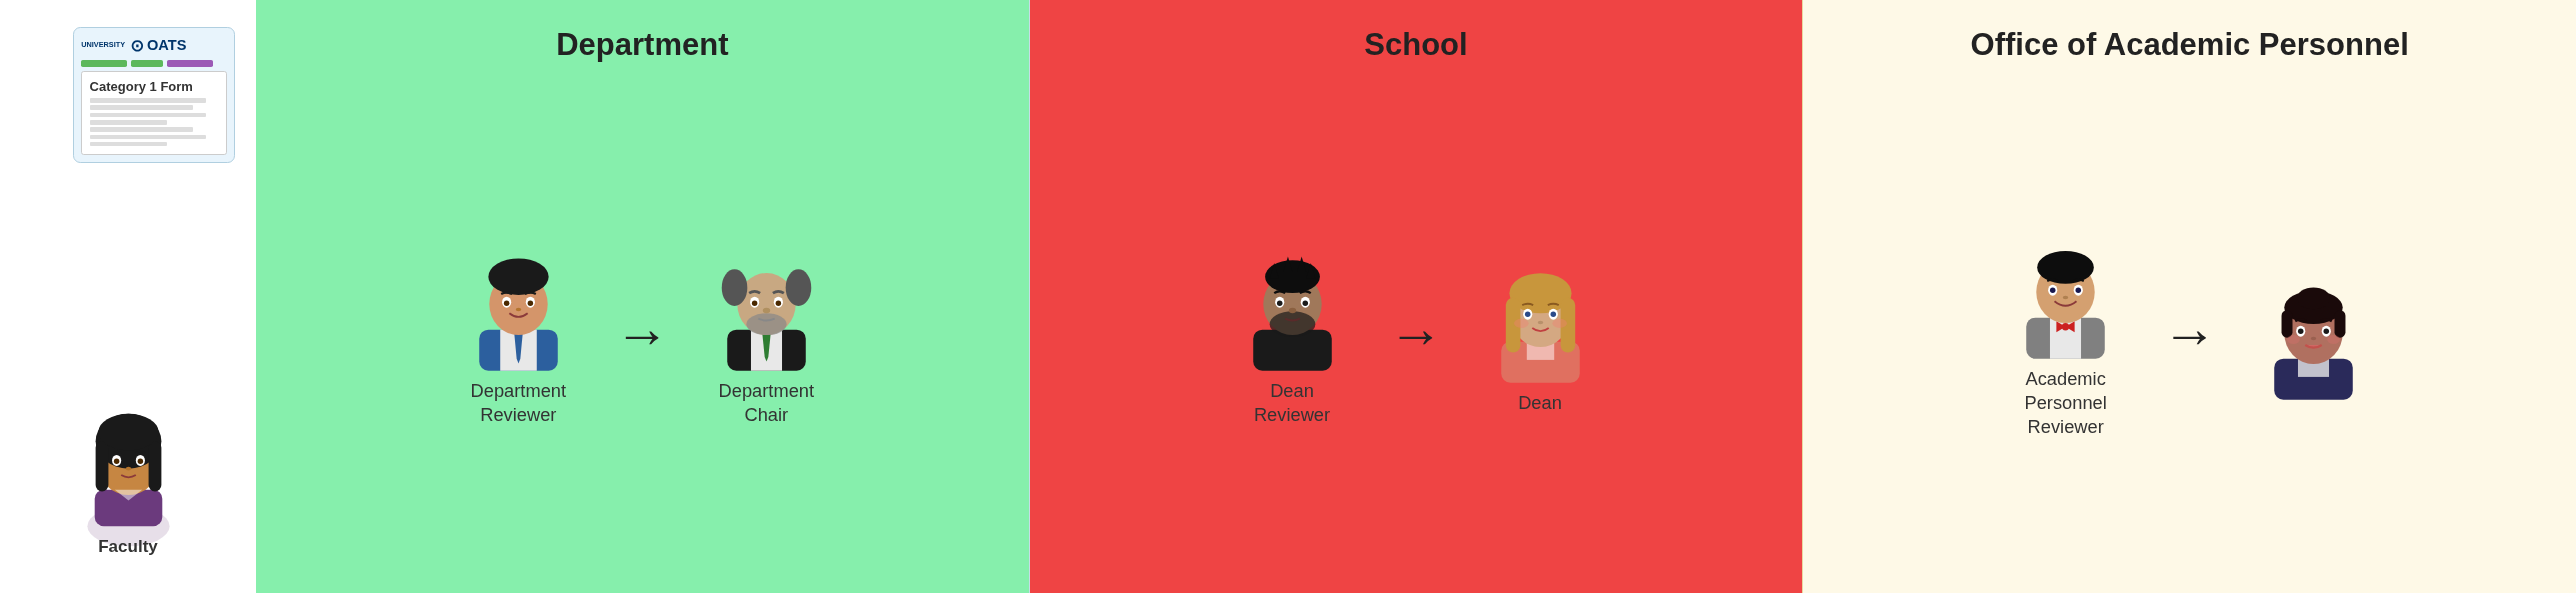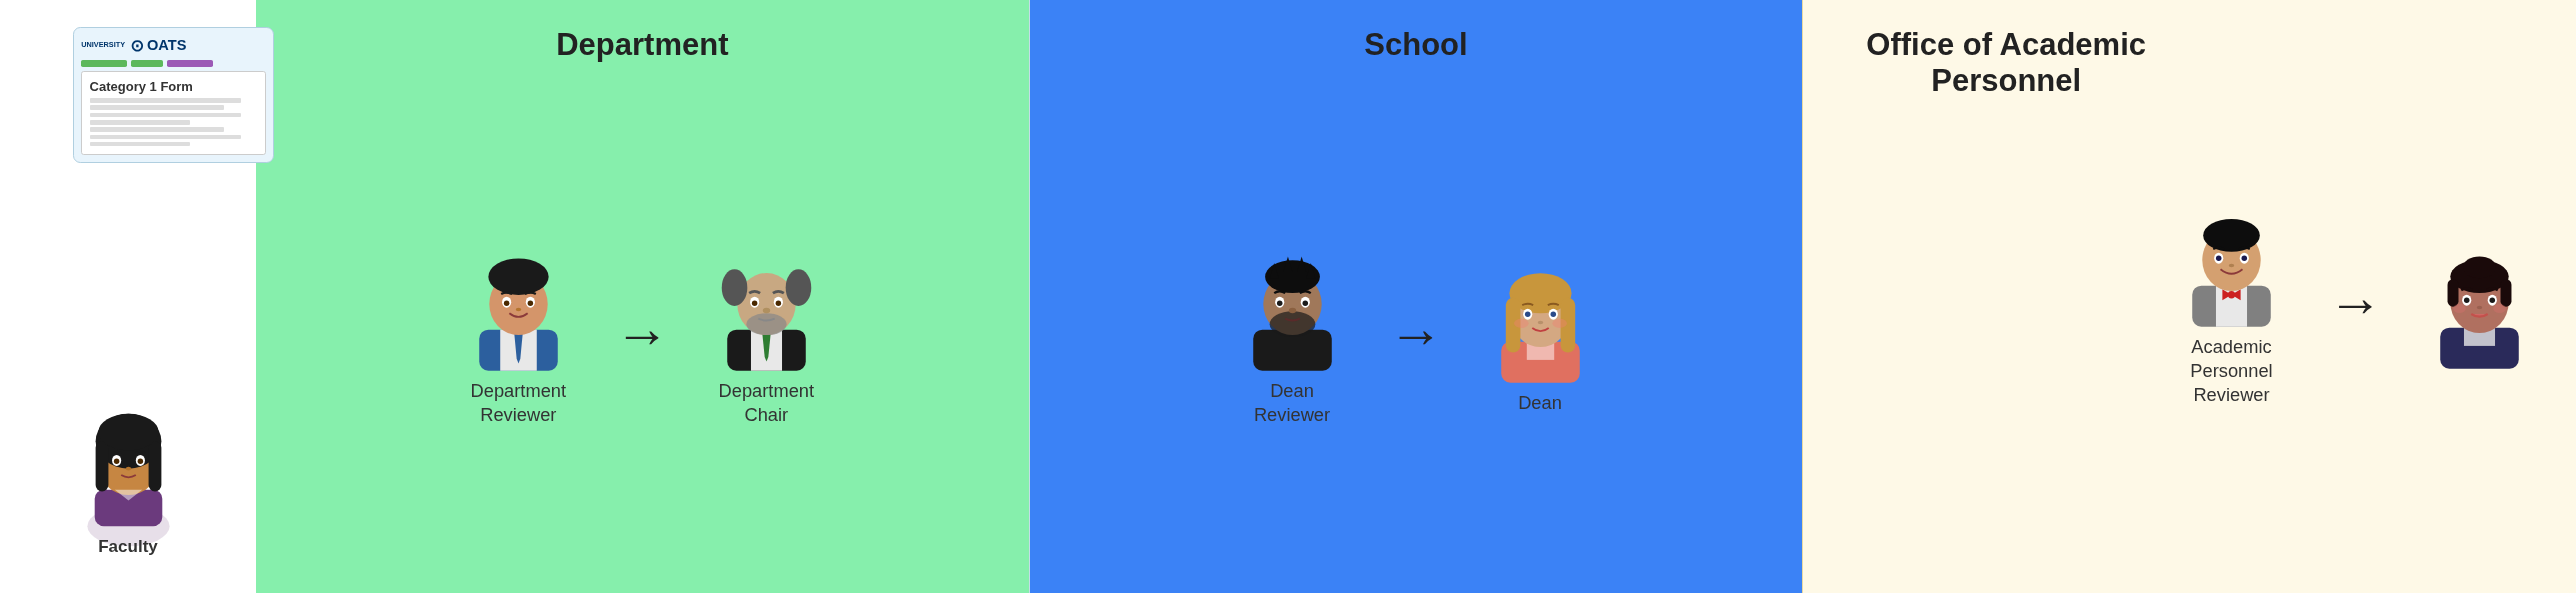--- a/index.html
+++ b/index.html
@@ -30,21 +30,21 @@
       background: #fff;
       min-width: 256px;
       position: relative;
     }
 
     
     .uc-card {
       position: absolute;
       top: 27.4px;
       left: 73px;
-      width: 201px;
+      width: 162px;
       background: #e8f4fc;
       border: 1.8px solid #b0cfe0;
       border-radius: 7.3px;
       padding: 7.3px;
       z-index: 2;
     }
 
     .uc-card-header {
       display: flex;
       align-items: center;
@@ -153,34 +153,35 @@
 
     .arrow-right {
       font-size: 55px;
       color: #222;
       font-weight: bold;
       line-height: 1;
     }
 
     
     .school-panel {
-      background: #3b82f6;
+      background: #ef4444;
       flex: 1;
       display: flex;
       flex-direction: column;
       padding: 27.4px 37px;
       min-width: 512px;
       border-left: 1.8px solid #c5dde8;
     }
 
     
     .oap-panel {
       background: #fef9e7;
       flex: 1;
       display: flex;
+      flex-direction: column;
       padding: 27.4px 37px;
       min-width: 621px;
       border-left: 1.8px solid #e8d9a0;
     }
 
     .person-group {
       display: flex;
       flex-direction: column;
       align-items: center;
       gap: 11px;

